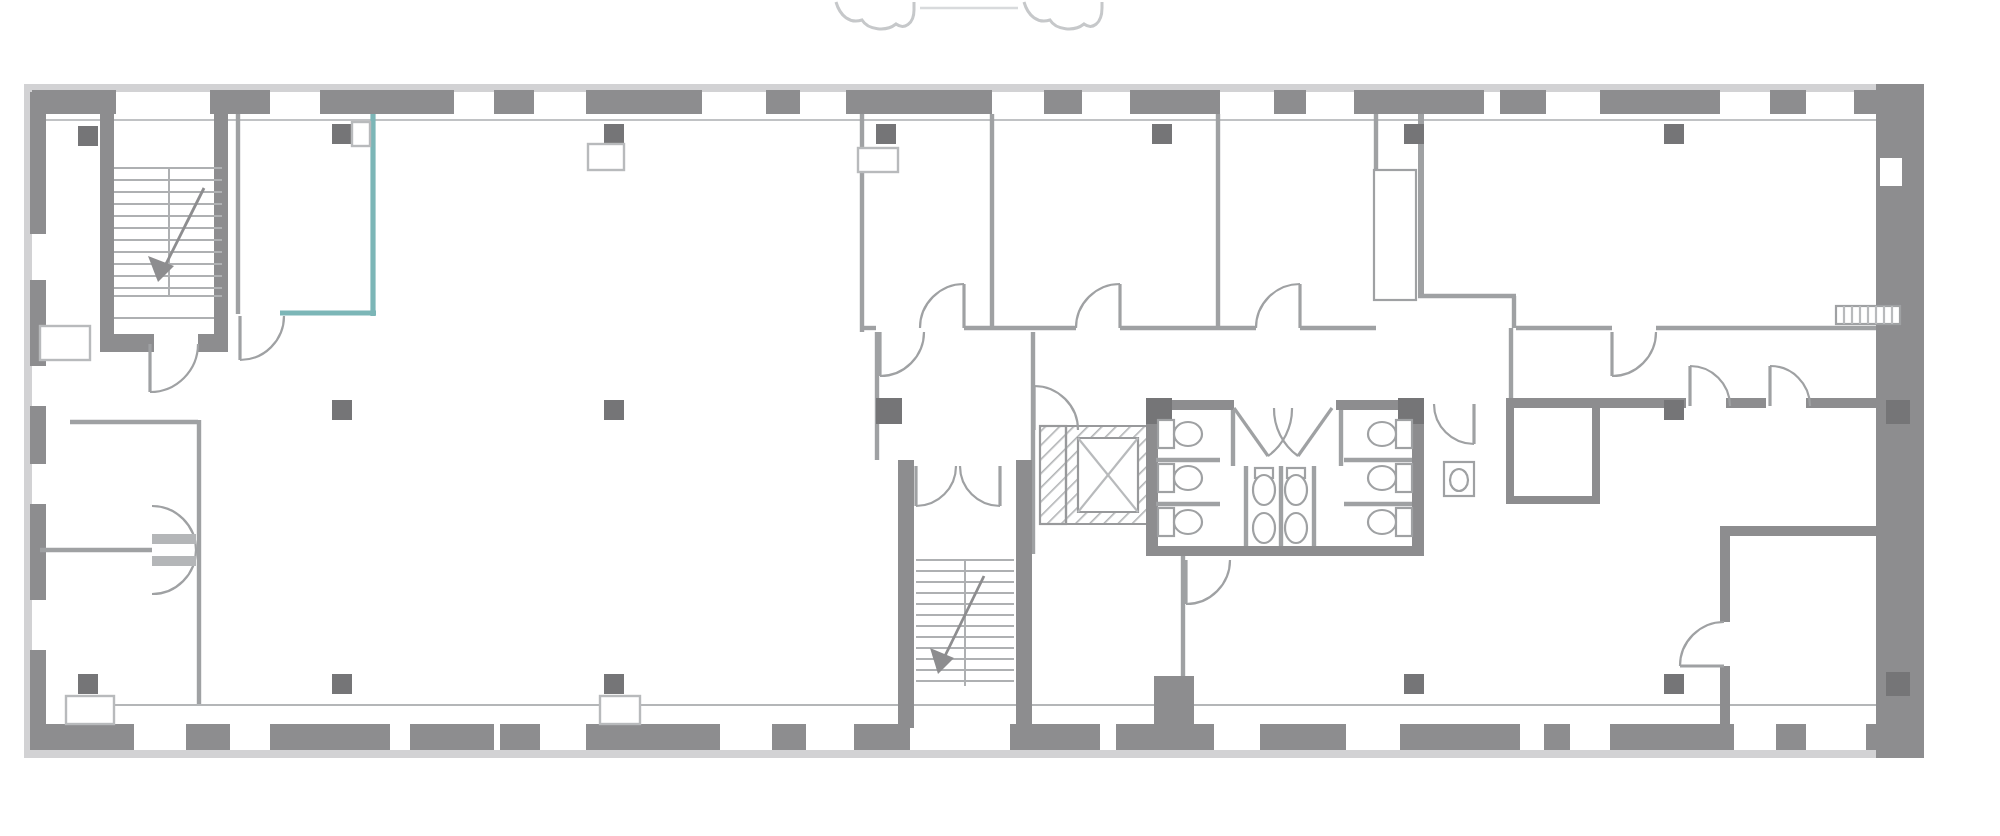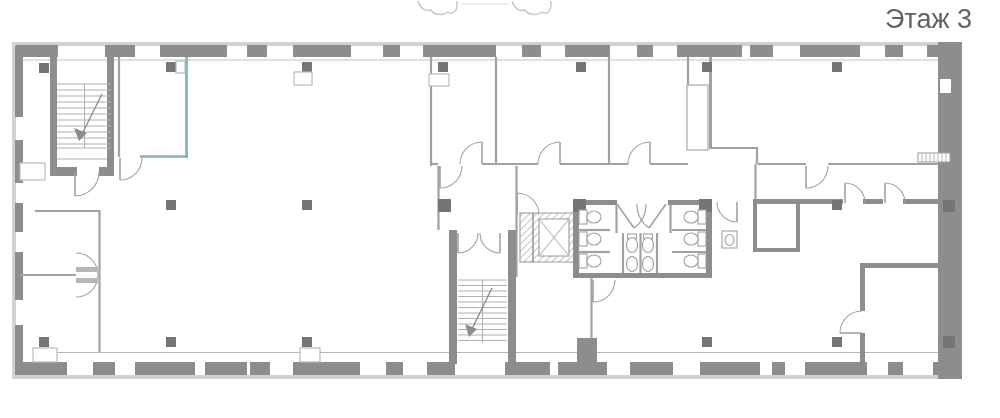--- a/index.html
+++ b/index.html
@@ -35,21 +35,20 @@
   .niche{stroke:var(--line-light);stroke-width:1.2;fill:#fff;}
   .teal-ln{stroke:var(--accent-teal);stroke-width:2.6;}
   .arrow{stroke:var(--wall-dark);stroke-width:1.4;fill:none;}
   .sketch{stroke:var(--sketch-light);stroke-width:1.5;fill:none;}
 </style>
 </head>
 <body>
 
 <div class="stage">
 
-  <div class="floor-title">Этаж 3</div>
 
   <svg width="1000" height="418" viewBox="0 0 1000 418">
     <defs>
       <pattern id="hatch" width="5" height="5" patternUnits="userSpaceOnUse" patternTransform="rotate(45)">
         <line x1="0" y1="0" x2="0" y2="5" stroke="#b0b2b4" stroke-width="1.6"></line>
       </pattern>
     </defs>
 
     <g>
       <path class="sketch" d="M418,1 C420,8 425,12 431,10 C434,15 443,16 448,12 C452,15 457,12 457,5 L457,1"></path>

